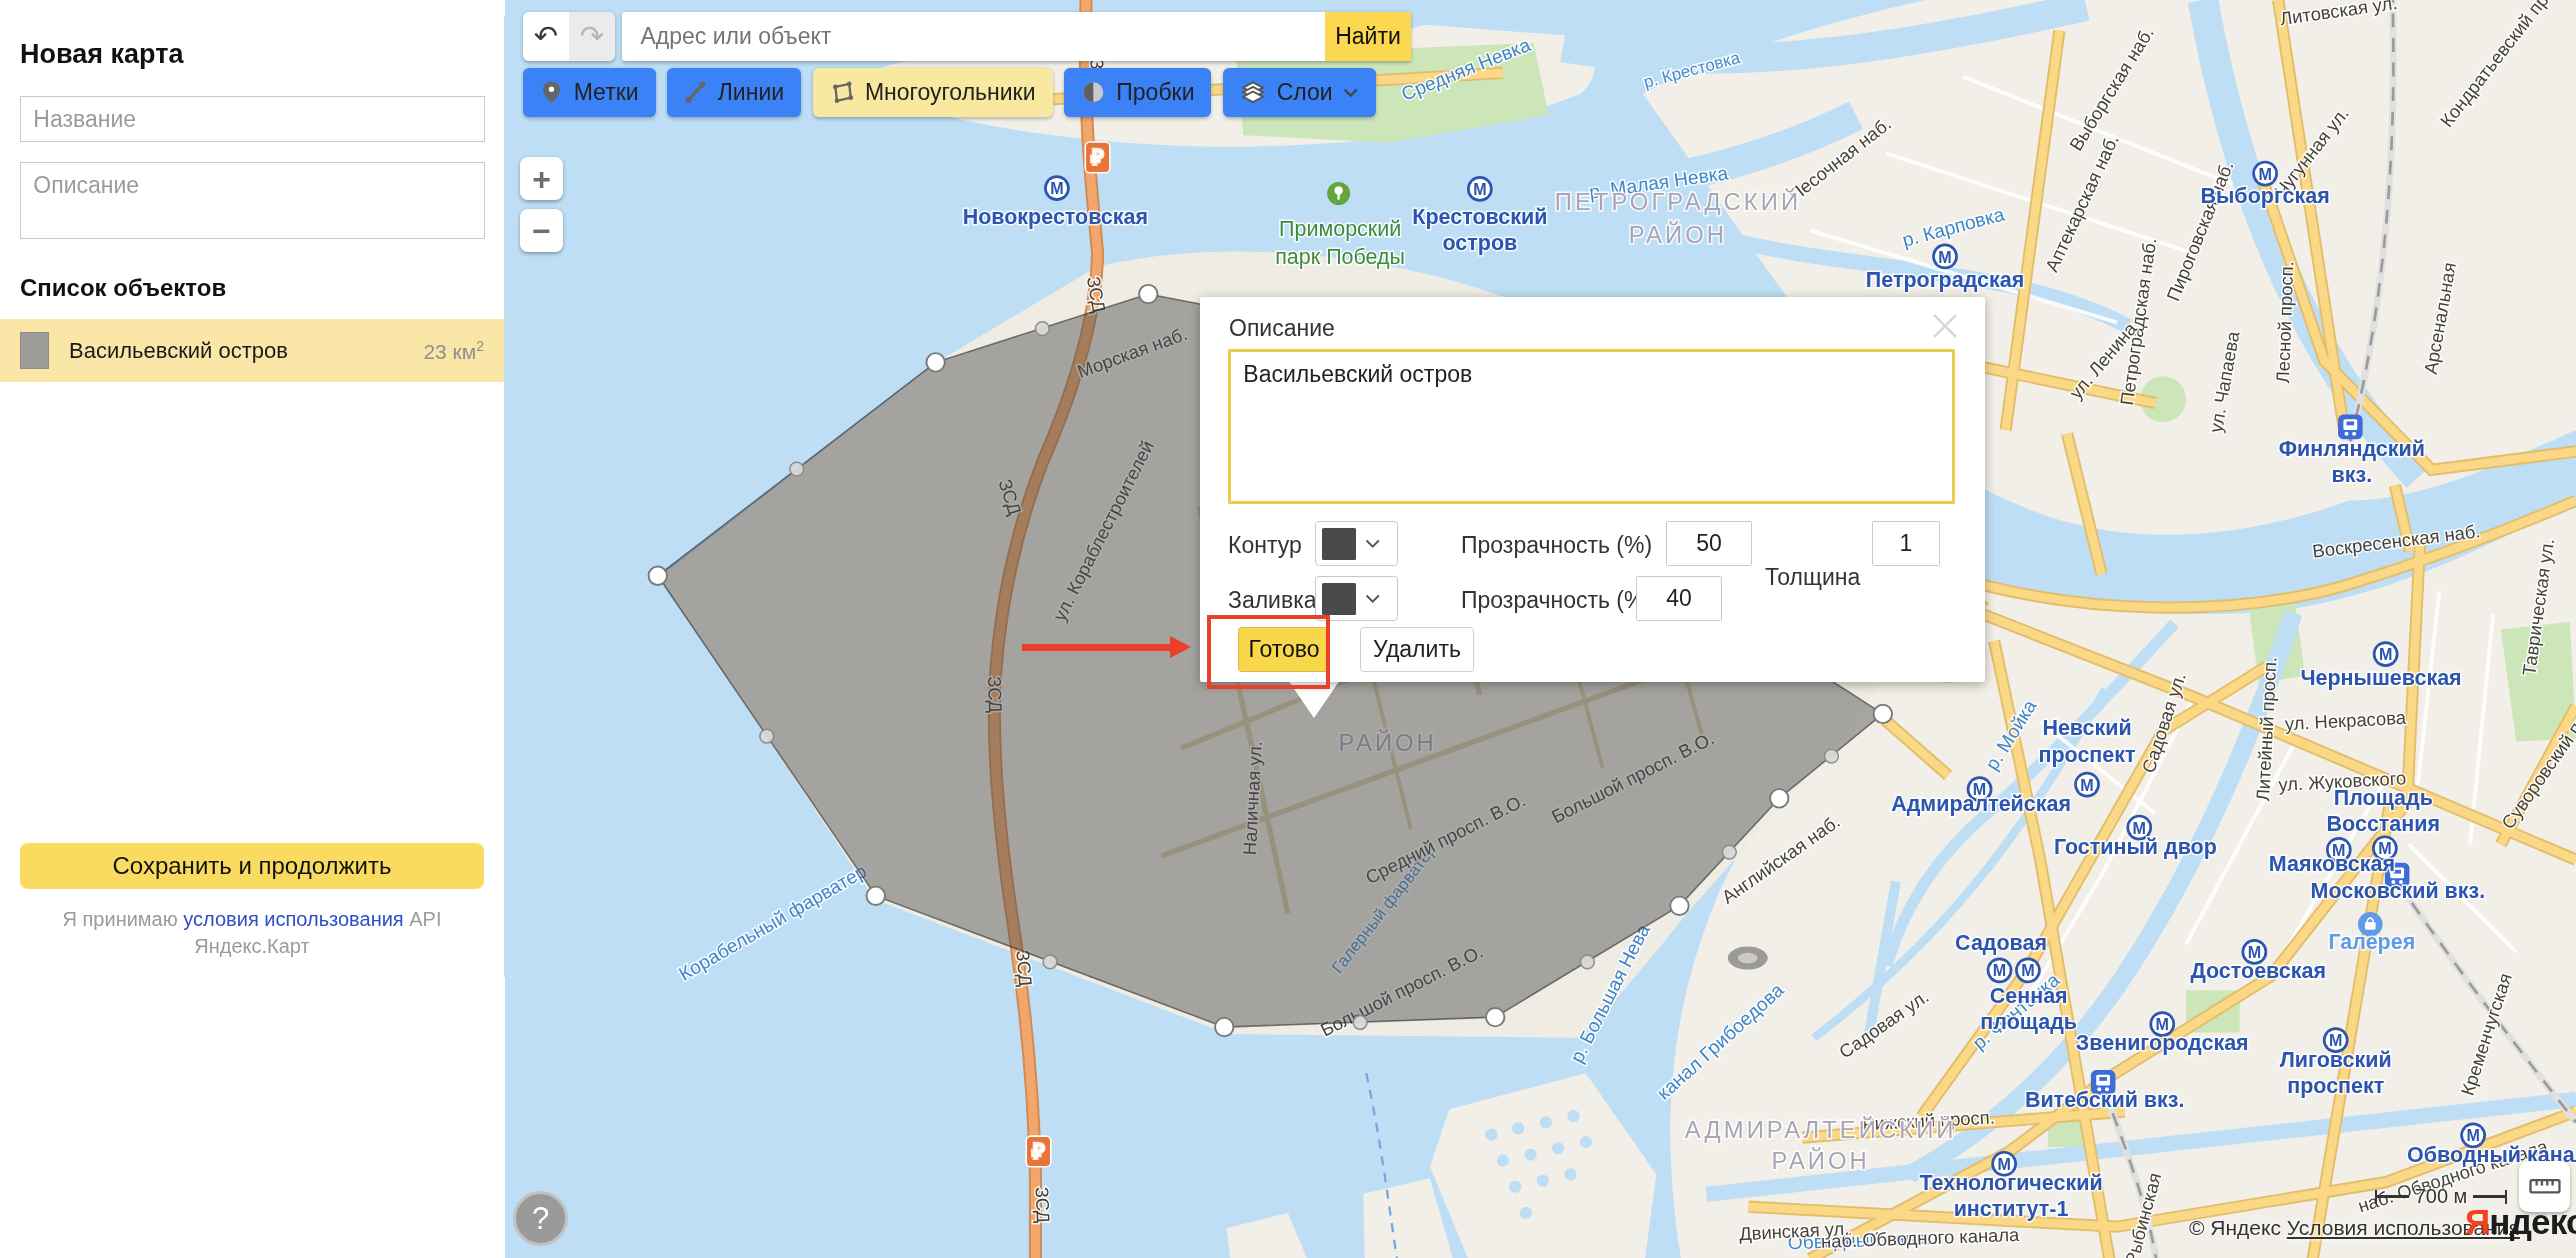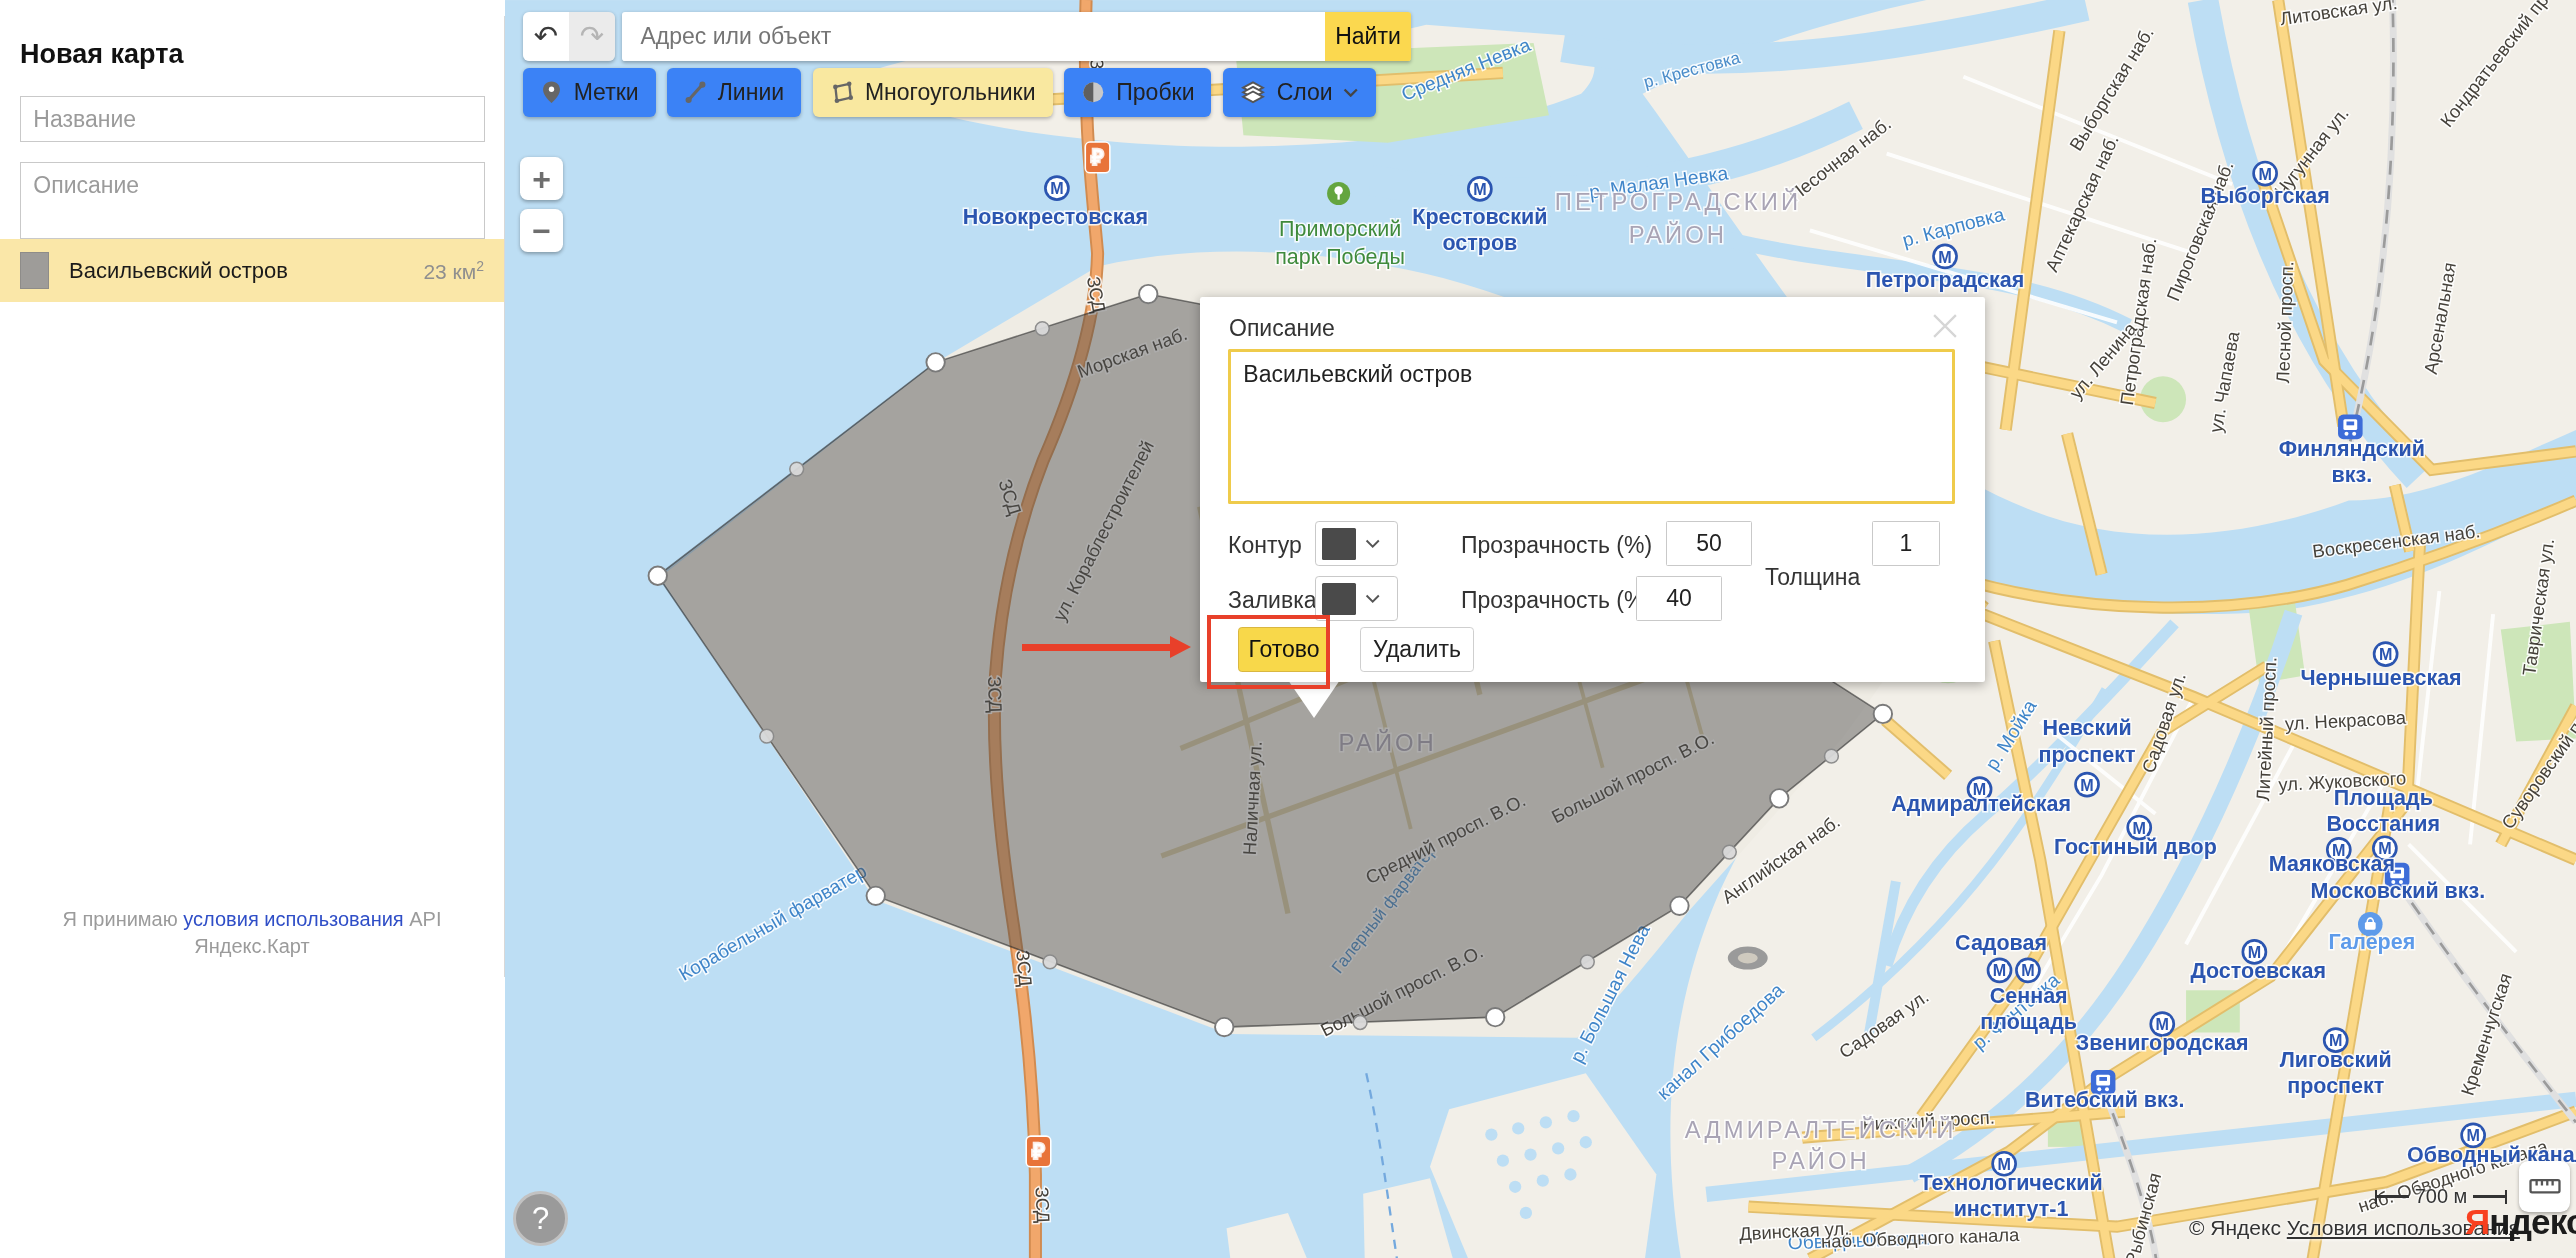--- a/index.html
+++ b/index.html
@@ -84,26 +84,28 @@
 </style>
 </head>
 <body>
 
 <div id="page">
 
   <div id="sidebar">
     <h1>Новая карта</h1>
     <input class="sb-input" type="text" placeholder="Название" style="">
     <textarea class="sb-textarea" placeholder="Описание" style=""></textarea>
+    <div class="sb-section-title">Список объектов</div>
     <div class="obj-row">
       <div class="obj-swatch"></div>
       <div class="obj-name">Васильевский остров</div>
       <div class="obj-area"><span>23 км</span><sup>2</sup></div>
     </div>
     <div id="sidebar-bottom">
+      <button class="save-btn">Сохранить и продолжить</button>
       <div class="sb-footer">
         <span>Я принимаю </span><a>условия использования</a><span> API</span><br>
         <span>Яндекс.Карт</span>
       </div>
     </div>
   </div>
 
   <div id="map-wrap">
     <svg id="map-svg" width="2071" height="1259" viewBox="0 0 2698 1640" xmlns="http://www.w3.org/2000/svg">
 

